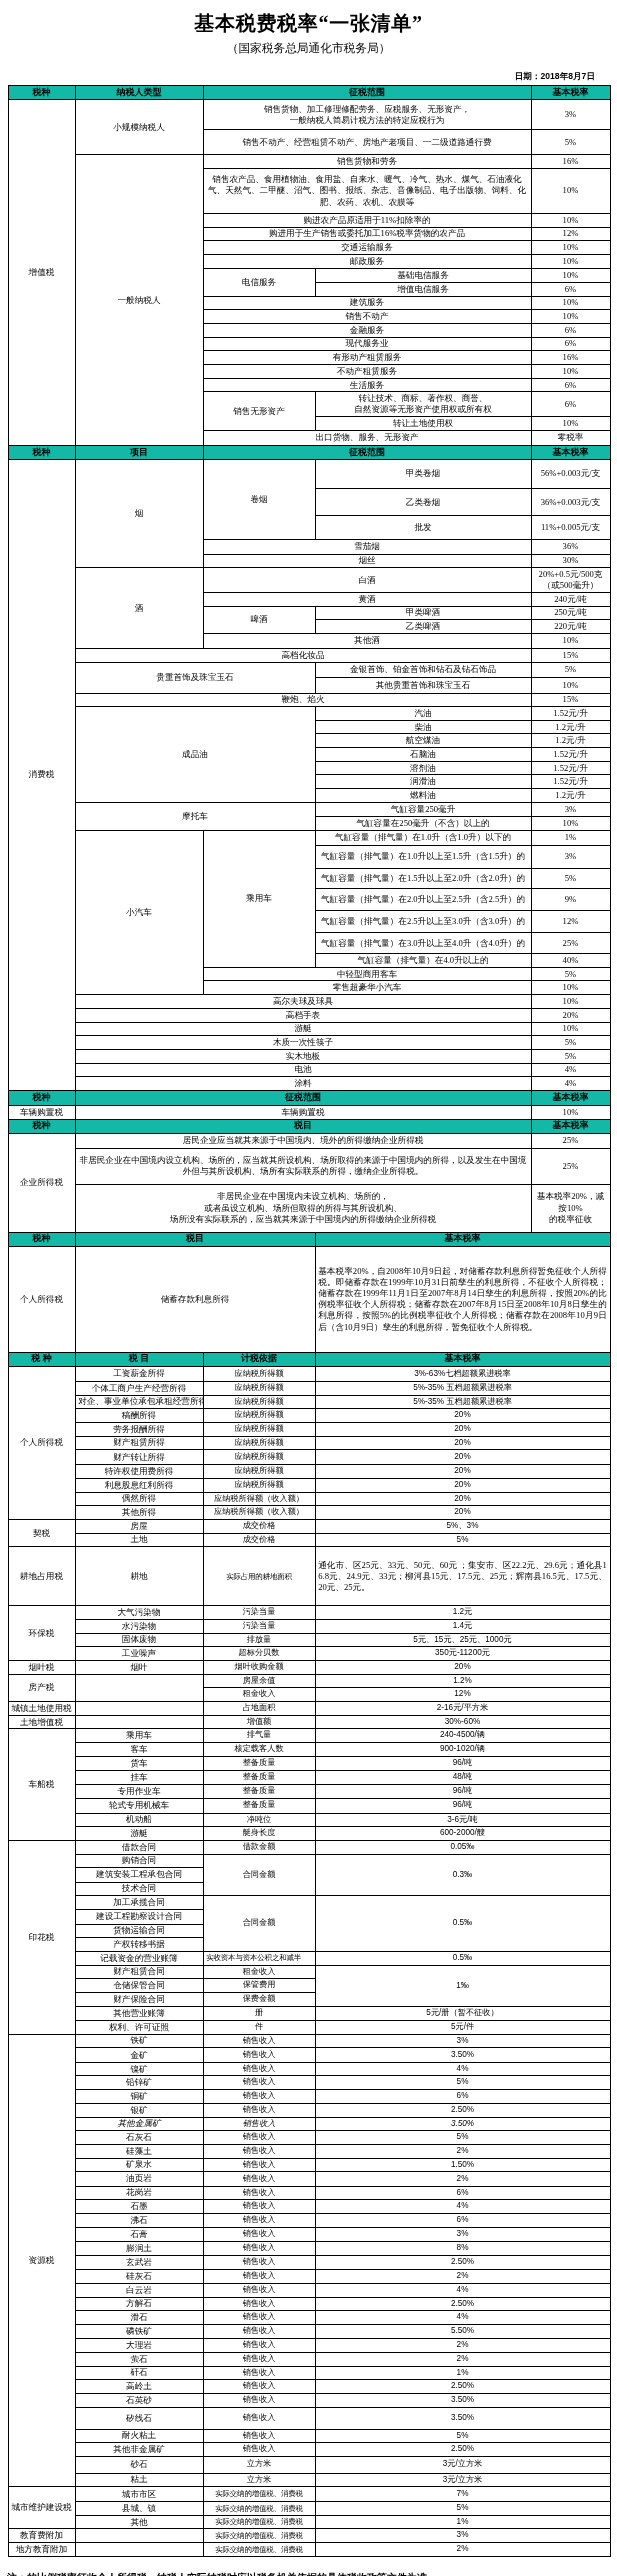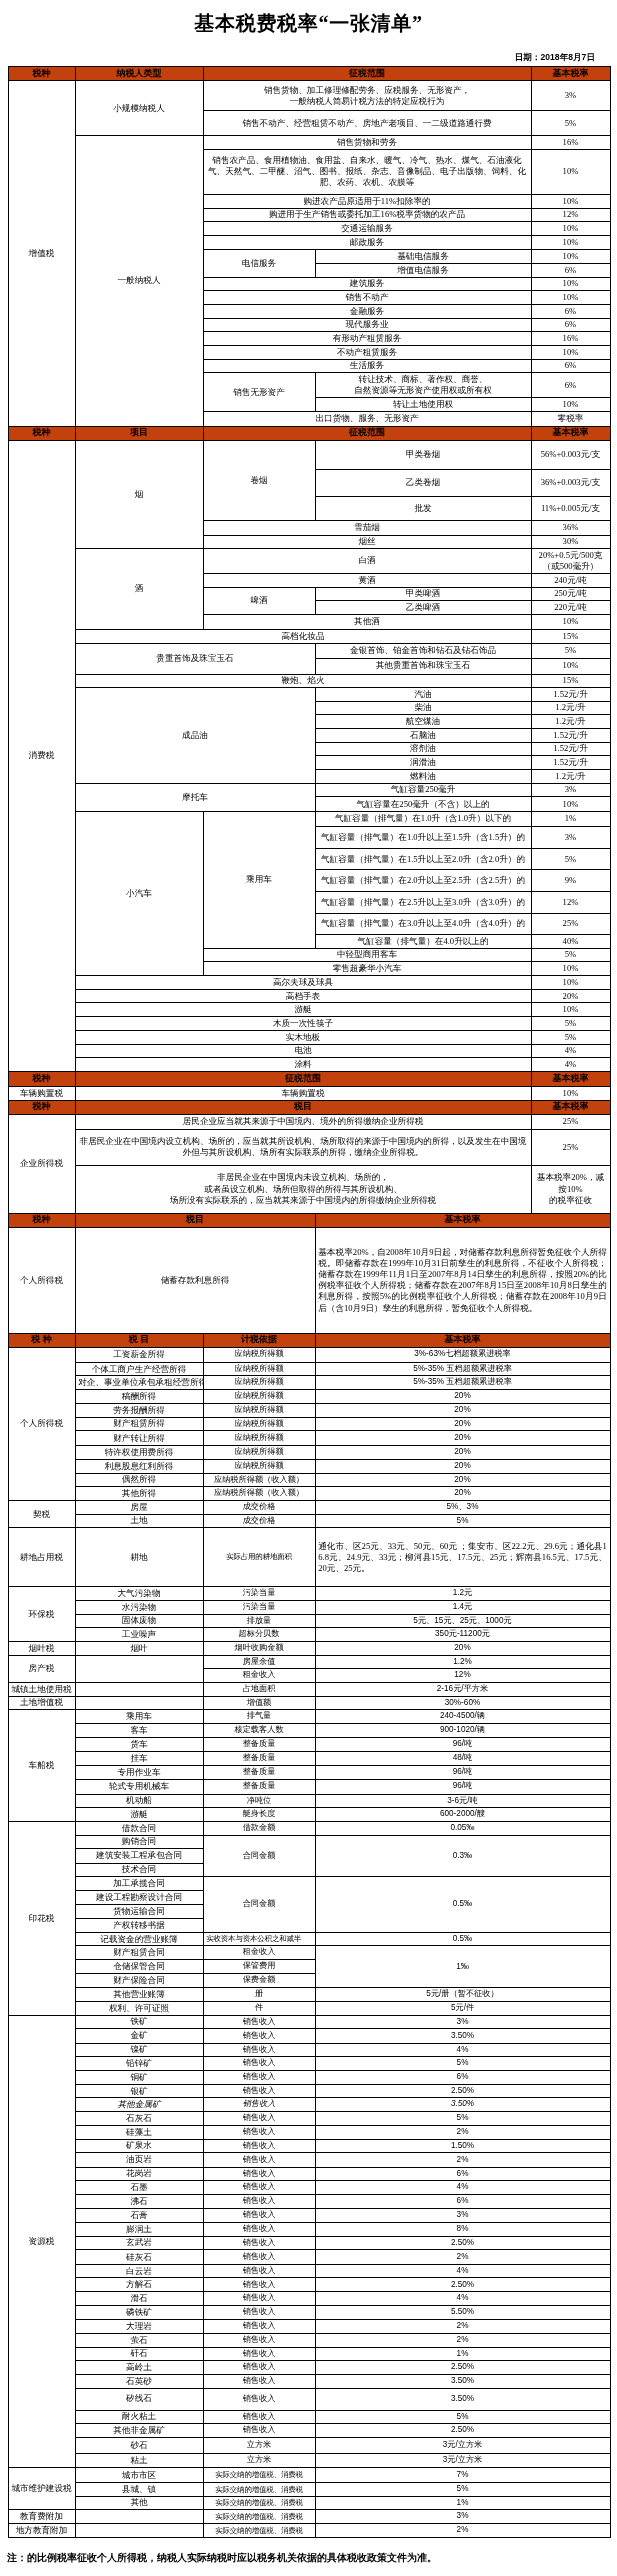--- a/index.html
+++ b/index.html
@@ -6,37 +6,38 @@
   .page{position:relative;width:617px;height:2576px;background:#fff;overflow:hidden;
         font-family:"Liberation Serif","DejaVu Serif",serif;color:#000;}
   .title{margin-top:9.6px;text-align:center;font-size:20px;font-weight:bold;letter-spacing:0.7px;}
   .subtitle{margin-top:4.1px;text-align:center;font-size:11.7px;}
   .date-line{margin-top:15px;margin-right:22px;text-align:right;font-size:8.6px;font-weight:bold;
              font-family:"Liberation Sans","DejaVu Sans",sans-serif;}
   table.tax{border-collapse:collapse;table-layout:fixed;margin:2.7px 0 0 7.5px;width:602px;
             border:1.4px solid #000;}
   td{border:0.7px solid #000;font-size:8.6px;text-align:center;vertical-align:middle;
      padding:0.7px 2.7px;overflow:hidden;line-height:1.3;word-break:break-all;}
-  tr.hd td{background:#c2410c;font-weight:bold;font-size:9px;border-top:1.4px solid #000;
+  tr.hd td{background:#14b8a6;font-weight:bold;font-size:9px;border-top:1.4px solid #000;
            border-bottom:1.4px solid #000;font-family:"Liberation Sans","DejaVu Sans",sans-serif;}
   tr.bt td{border-top:1.4px solid #000;}
   td.pre{white-space:pre-line;}
   td.L{text-align:left;}
   td.jus{text-align:justify;}
   td.sans{font-family:"Liberation Sans","DejaVu Sans",sans-serif;font-size:8.2px;}
   td.sm{font-size:7.5px;letter-spacing:-0.2px;}
   td.clip{white-space:nowrap;}
   .note{margin:13.7px 0 0 6.9px;font-size:10px;font-weight:bold;
         font-family:"Liberation Sans","DejaVu Sans",sans-serif;}
 </style>
 </head>
 <body>
 
 <div class="page">
   <div class="title">基本税费税率“一张清单”</div>
+  <div class="subtitle">（国家税务总局通化市税务局）</div>
   <div class="date-line">日期：2018年8月7日</div>
   <table class="tax">
     <colgroup>
       <col style="width:67px">
         <col style="width:128px">
         <col style="width:112px">
       <col style="width:216px">
         <col style="width:79px">
     </colgroup>
     <tbody id="tbody">

